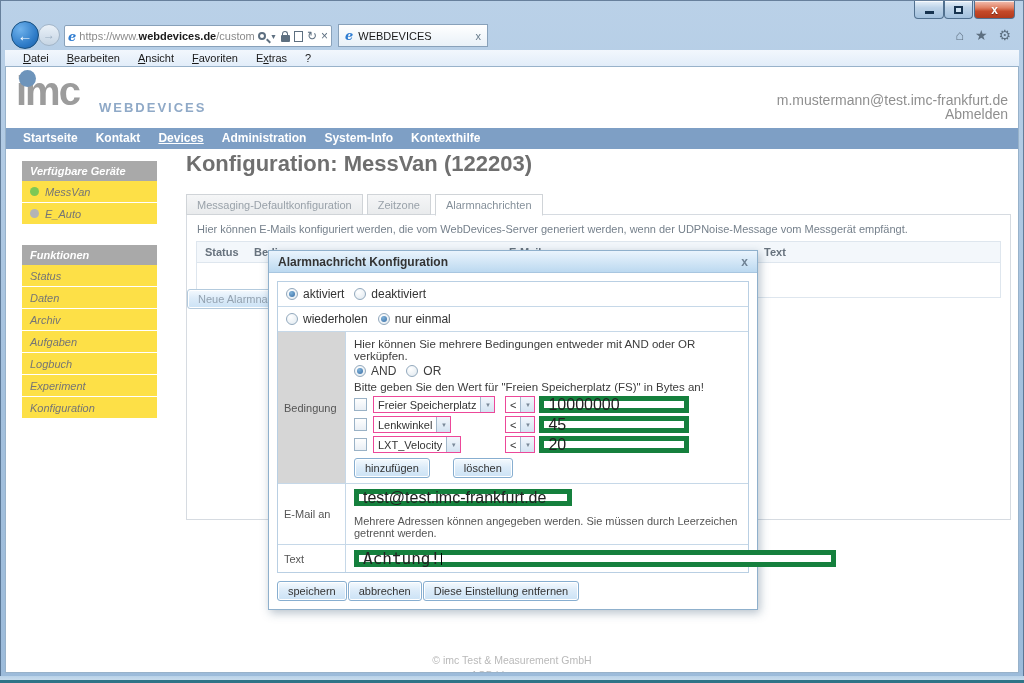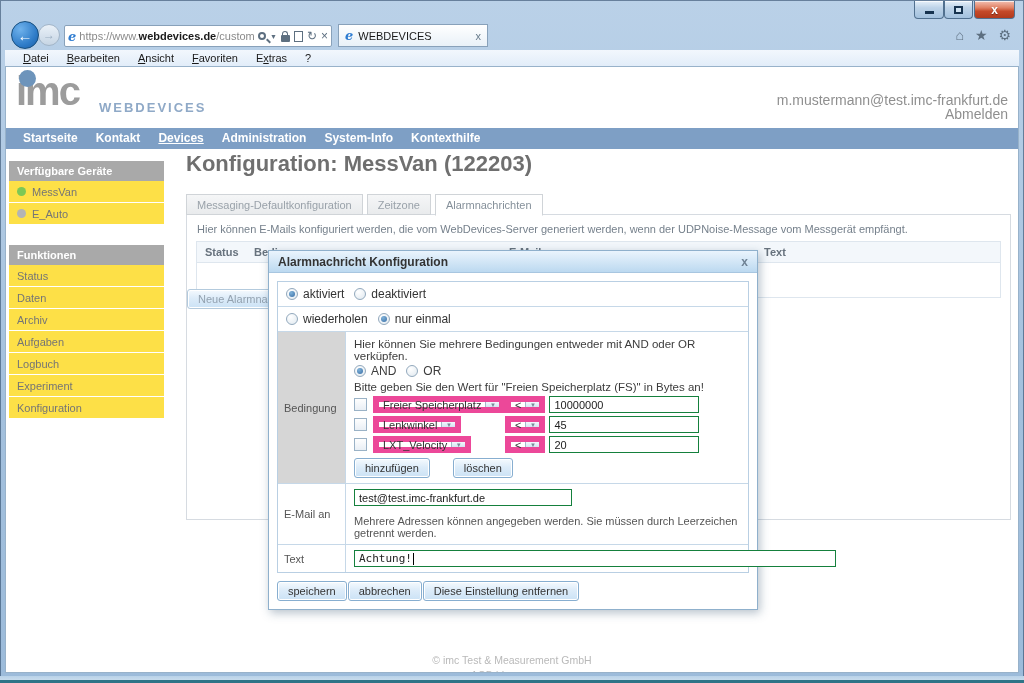--- a/index.html
+++ b/index.html
@@ -81,21 +81,21 @@
   #userbox { position:absolute; right:10px; top:26px; text-align:right; font-size:14px;
              color:#8f8f8f; line-height:14px; }
 
   
   #mainnav { position:absolute; left:0; right:0; top:61px; height:21px; background:#7e9fc5;
              display:flex; padding-left:8px; }
   .navitem { color:#fff; font-weight:bold; font-size:12px; padding:3px 9px 0; }
   .navitem.active { text-decoration:underline; }
 
   
-  #sidebar { position:absolute; left:3px; top:94px; width:155px; }
+  #sidebar { position:absolute; left:16px; top:94px; width:135px;font-style:italic; }
   .side-hdr { height:20px; background:#a9a9a9; color:#fff; font-weight:bold; font-size:11px;
               padding:4px 8px 0; }
   .side-item { height:22px; background:#fde047; border-bottom:1px solid #fff; color:#757575;
                font-size:11px; display:flex; align-items:center; padding:0 8px; gap:6px; }
   .sdot { width:9px; height:9px; border-radius:50%; }
   .side-gap { height:20px; background:#fff; }
 
   
   #pagetitle { position:absolute; left:180px; top:84px; font-size:22px; font-weight:bold; color:#6f6f6f; }
   #tabs { position:absolute; left:180px; top:126px; display:flex; gap:4px; align-items:flex-end; z-index:2; }
@@ -139,26 +139,26 @@
             border-right:1px solid #c6d8e8; display:flex; align-items:center; }
   .dlabel.gray { background:#d6d6d6; }
   .dcontent { flex:1; padding:5px 8px; font-size:11.5px; color:#3c3c3c; }
   .hint { margin:1px 0 2px; }
   .logicrow { display:flex; gap:10px; margin:2px 0 3px; font-size:12px; }
   .condrow { display:flex; align-items:center; margin:3px 0; }
   .cb { width:13px; height:13px; border:1px solid #9ab2c6; margin-right:6px; flex:none;
         background:linear-gradient(#fefefe,#e9eff5); }
   .namecell { width:132px; flex:none; }
   .sel { display:inline-flex; align-items:center; height:17px; background:#fff;
-         border:6px solid #ec4899; font-size:11px; color:#333; }
+         border:1px solid #ec4899; font-size:11px; color:#333; }
   .sel-txt { padding:0 4px; white-space:nowrap; }
   .sel-btn { width:14px; align-self:stretch; background:linear-gradient(#f2f7fc,#d4e4f2);
              border-left:1px solid #a3b8cb; color:#7a8a99; font-size:6px; display:flex;
              align-items:center; justify-content:center; }
-  .ibox { height:17px; border:1px solid #15803d; background:#fff; font-size:11px; color:#222;
+  .ibox { height:17px; border:5px solid #15803d; background:#fff; font-size:16px; color:#222;
           padding:1px 4px; display:flex; align-items:center; }
   .val { width:150px; margin-left:4px; }
   .condbtns { margin-top:5px; display:flex; gap:23px; }
   .mailinput { width:218px; }
   .mailhint { font-size:11px; color:#555; margin-top:9px; }
   .textinput { width:482px; font-family:"DejaVu Sans Mono",monospace; }
   .caret { width:1px; height:12px; background:#000; margin-left:1px; }
   #dbuttons { margin-top:8px; display:flex; gap:1px; }
 
   

